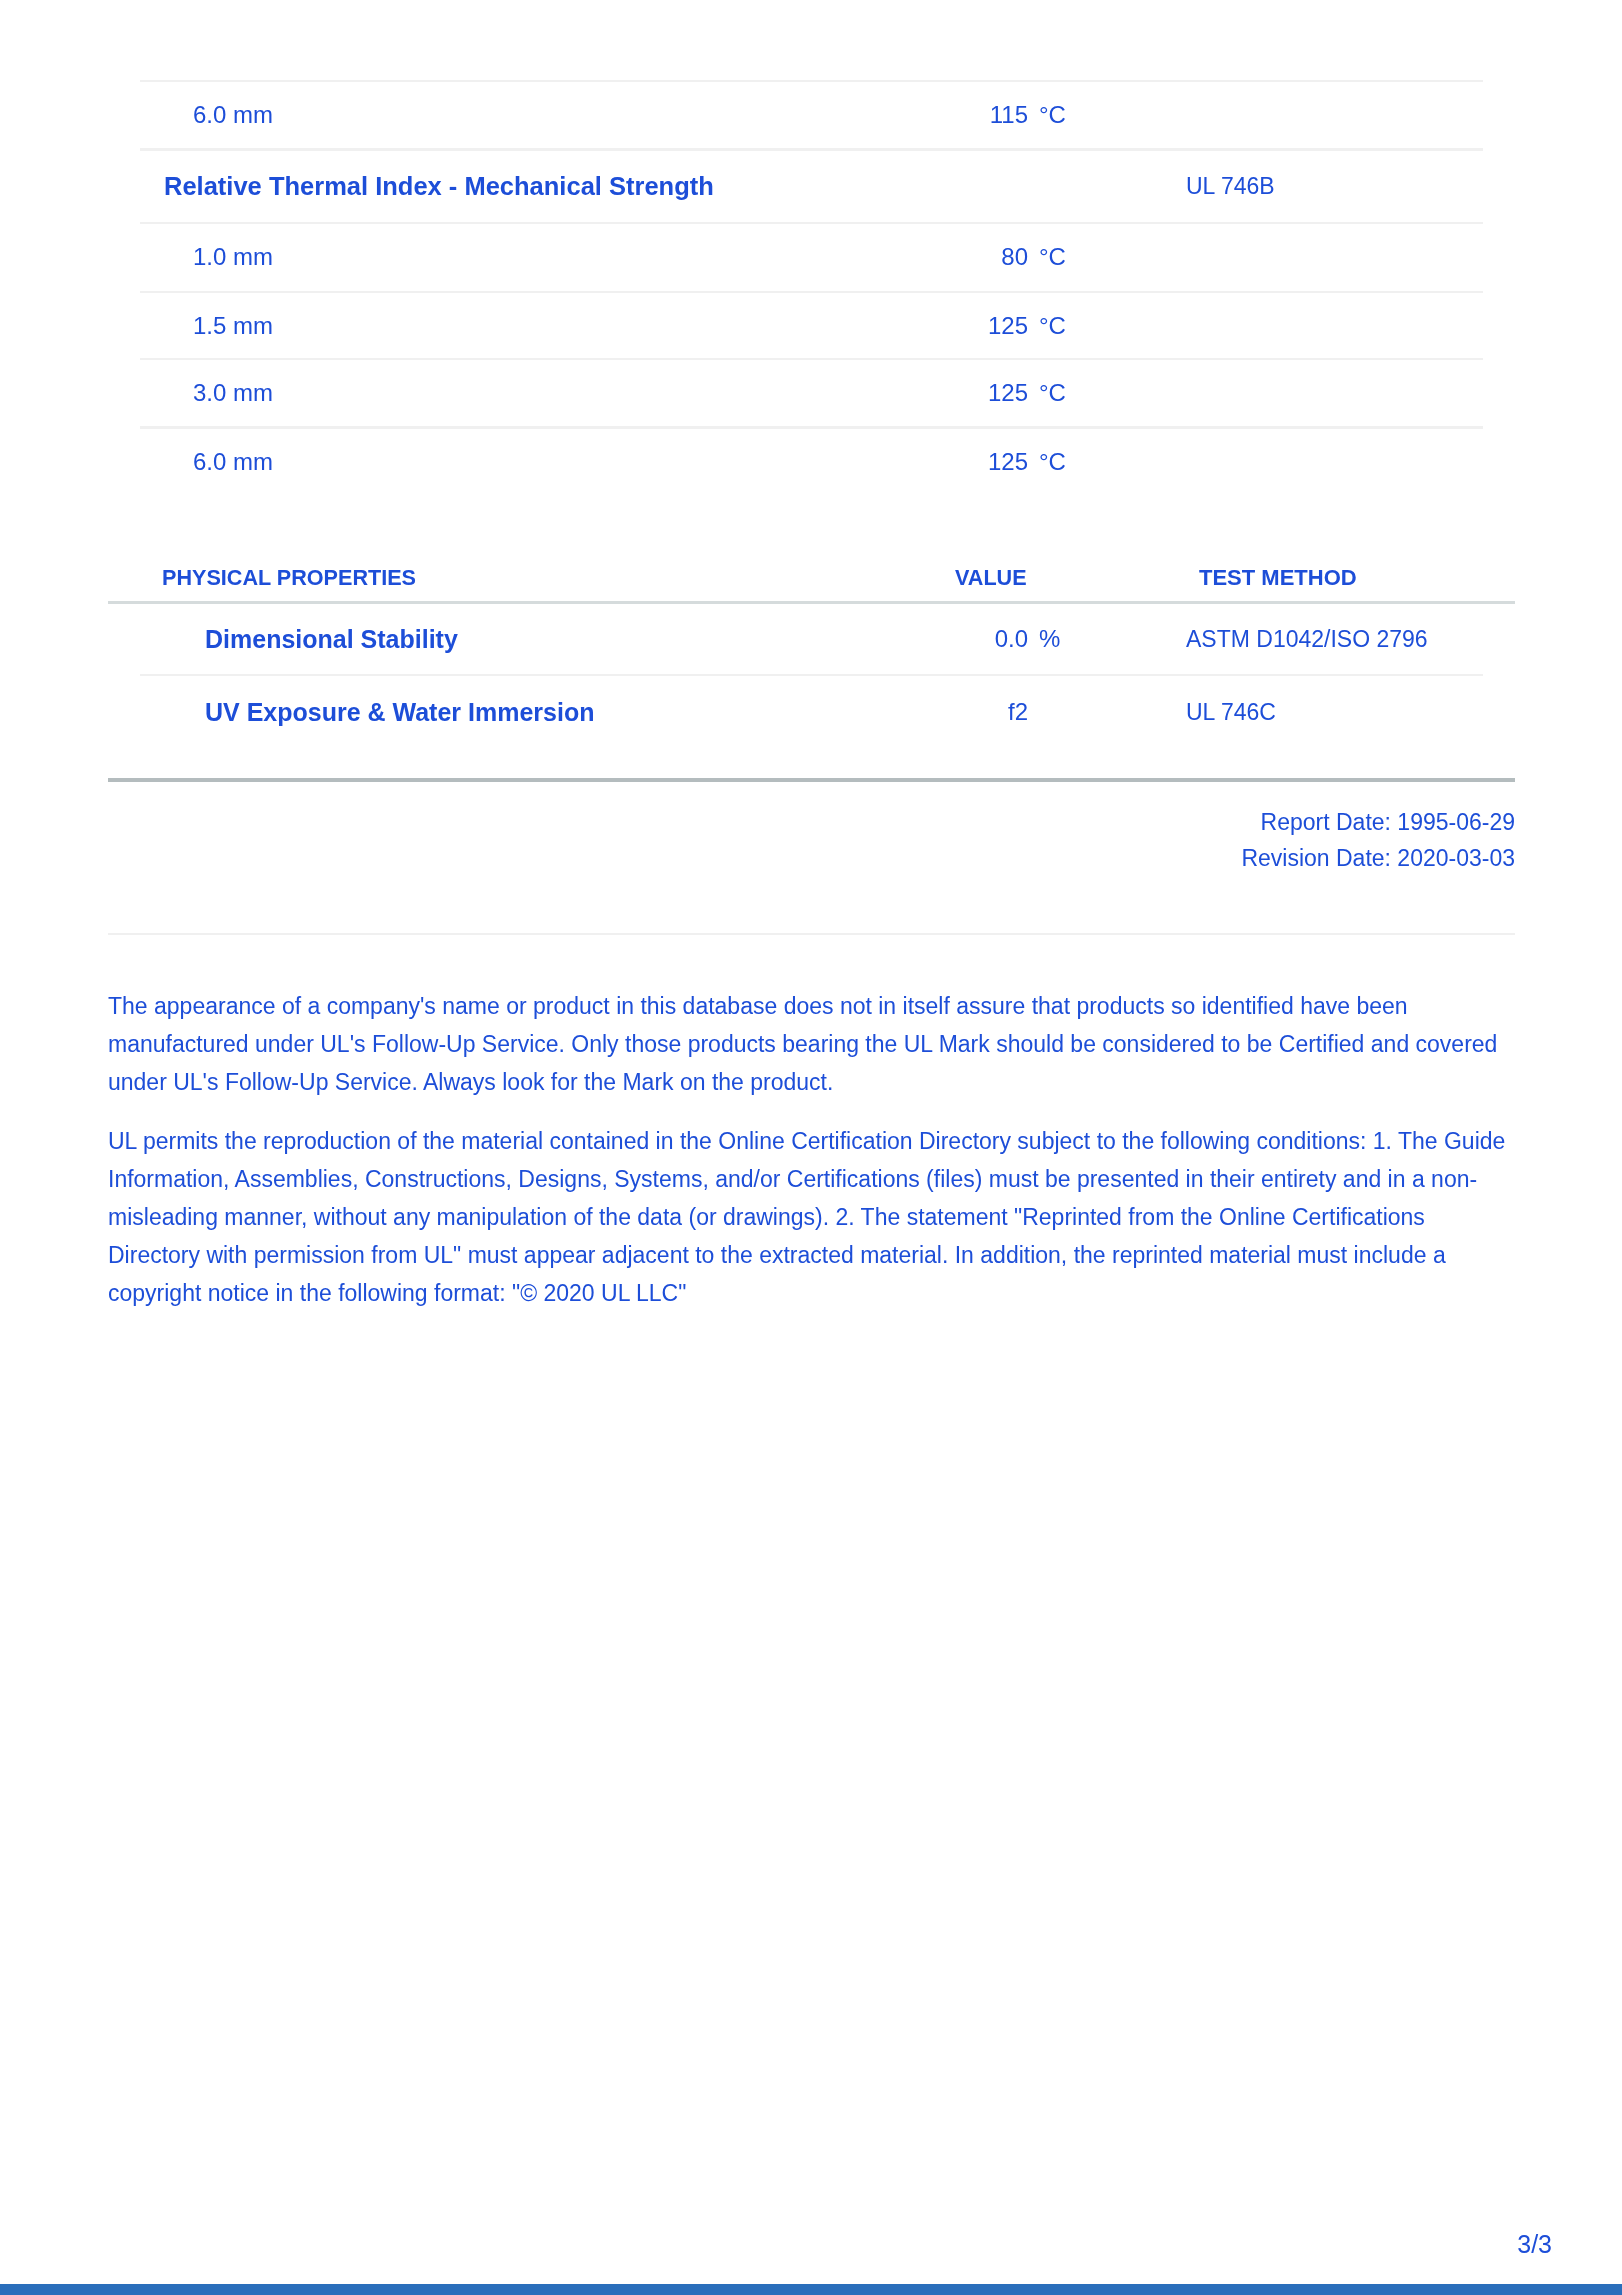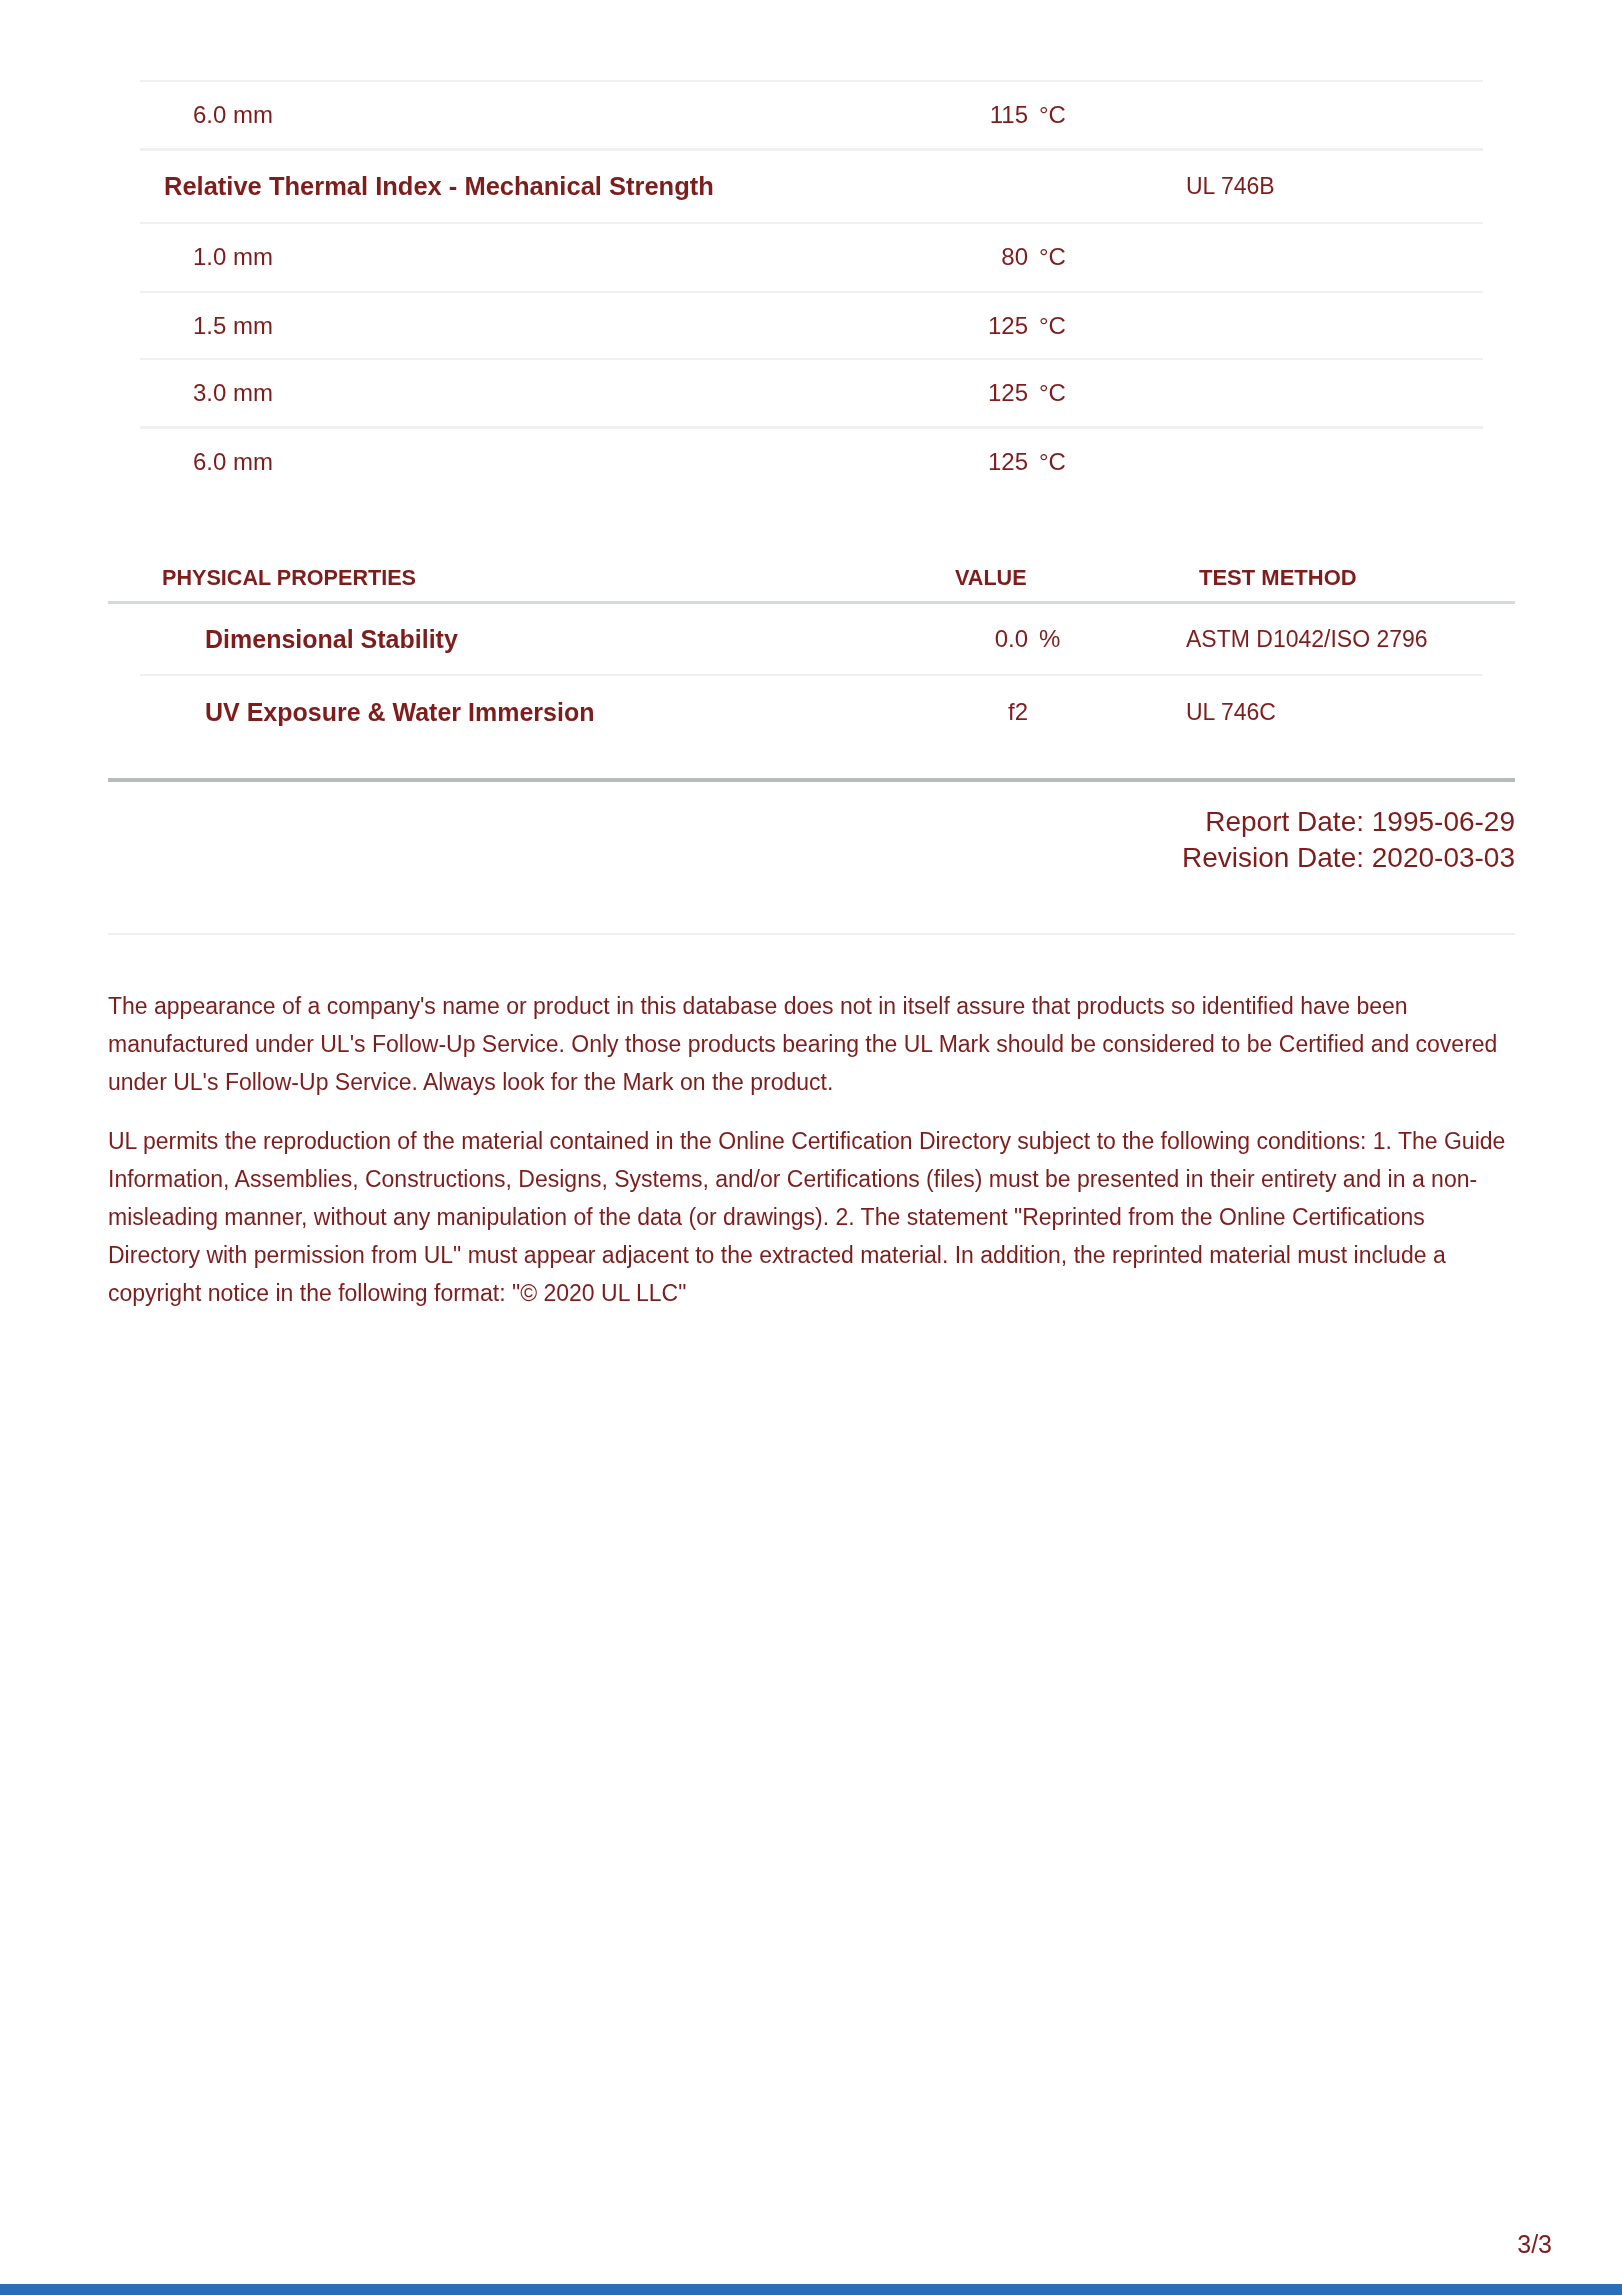--- a/index.html
+++ b/index.html
@@ -2,21 +2,21 @@
 <html style="font-size:12.4px"><head>
 <meta charset="utf-8">
 <style>
   html,body{margin:0;padding:0;background:#ffffff;}
   .page{
     position:relative;
     width:1622px;
     height:2295px;
     background:#ffffff;
     font-family:"Liberation Sans","DejaVu Sans",sans-serif;
-    color:#7f1d1d;
+    color:#1d4ed8;
     overflow:hidden;
   }
   .content{
     position:absolute;
     left:108px;
     top:0;
     width:1407px;
   }
   .spacer-top{height:80px;}
   .spacer-mid{height:60px;}
@@ -39,21 +39,21 @@
   .prop-name{left:57px;font-size:25px;font-weight:700;margin-left:40px;}
   .cell-num{right:487px;font-size:24px;text-align:right;}
   .cell-unit{left:931px;font-size:24px;}
   .cell-method{left:1078px;font-size:23px;}
   .h-prop{left:54px;font-size:21.6px;font-weight:700;}
   .h-value{left:847px;font-size:21.6px;font-weight:700;}
   .h-method{left:1091px;font-size:22px;font-weight:700;}
   .dates{
     margin-top:21.6px;
     text-align:right;
-    font-size:28px;
+    font-size:23px;
     line-height:36px;
   }
   .para{
     margin:0;
     font-size:23px;
     line-height:38px;
     width:1411px;
   }
   .para1{margin-top:52px;}
   .para2{margin-top:21px;}

